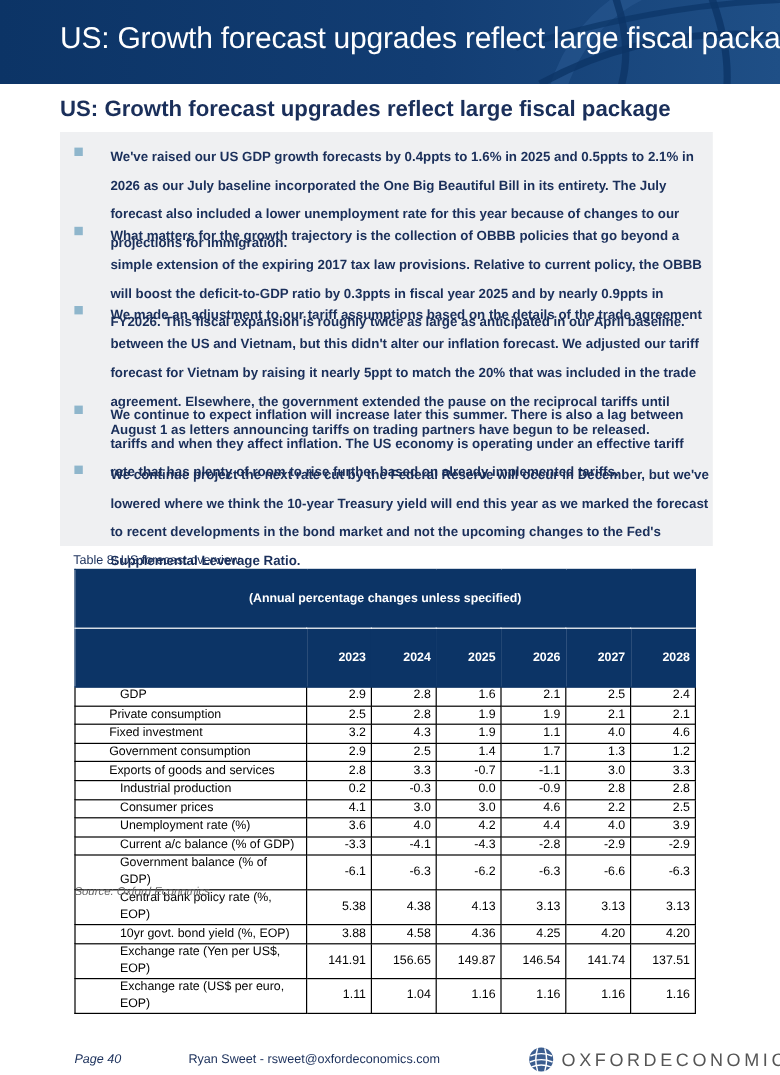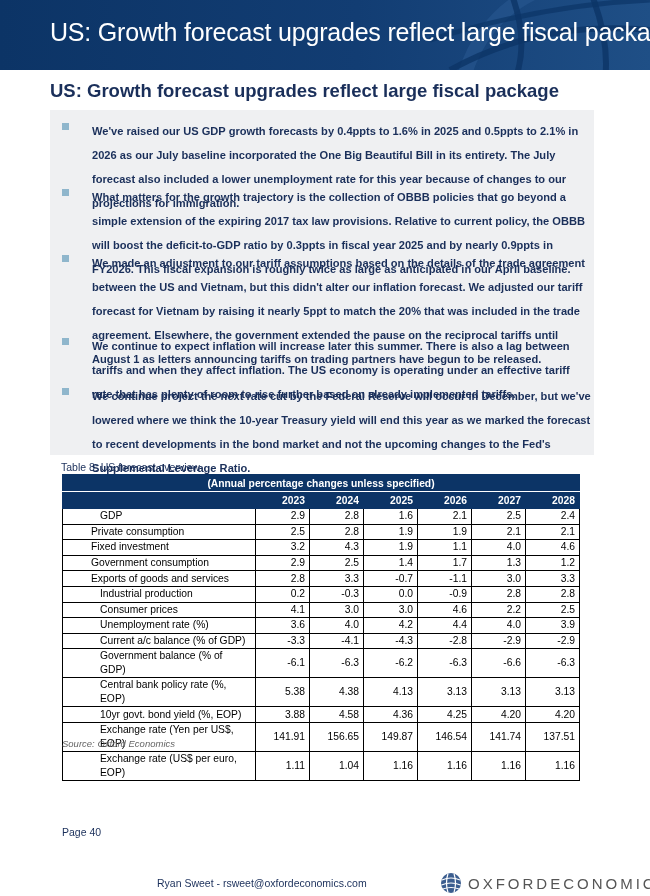--- a/index.html
+++ b/index.html
@@ -7,29 +7,29 @@
   .banner { position:absolute; left:0; top:0; width:650px; height:70px; background:linear-gradient(90deg,#0c3466 0%,#123d73 55%,#1f4f86 100%); overflow:hidden; }
   .banner svg { position:absolute; right:0; top:0; }
   .banner-title { position:absolute; left:50px; top:18px; color:#ffffff; font-size:25px; font-weight:normal; letter-spacing:-0.2px; white-space:nowrap; }
   .page-heading { position:absolute; left:50px; top:80px; color:#1a2f5a; font-size:18.5px; font-weight:bold; white-space:nowrap; }
   .summary-box { position:absolute; left:50px; top:110px; width:544px; height:345px; background:#eff0f2; }
   .bullet { position:absolute; left:12px; width:520px; }
   .bullet .sq { position:absolute; left:0; top:4px; width:7px; height:7px; background:#8fb6cc; }
   .bullet .txt { position:absolute; left:30px; width:500px; color:#1a2f5a; font-size:11.1px; font-weight:bold; line-height:24px; }
   .table-caption { position:absolute; left:61px; top:461px; color:#1a2f5a; font-size:10.5px; font-weight:normal; }
   table.fc { position:absolute; left:62px; top:474px; width:518px; border-collapse:collapse; font-size:10.3px; color:#000; }
-  table.fc th { background:#0c3466; color:#fff; font-weight:bold; height:16px; padding:0 4px; border:1px solid #0c3466; }
+  table.fc th { background:#0c3466; color:#fff; font-weight:bold; height:16px; padding:16px 4px; border:1px solid #0c3466; }
   table.fc th.span { text-align:center; border-bottom:1px solid #ffffff; }
   table.fc th.yr { text-align:right; border-left:1px solid #ffffff; }
   table.fc td { height:14.6px; padding:0 4px; border:1px solid #000; line-height:14px; }
   table.fc td.num { text-align:right; width:45px; }
   table.fc td.lbl { text-align:left;padding-left:37px; }
   table.fc td.lbl.ind { padding-left:28px; }
   .source { position:absolute; left:62px; top:738px; font-size:9.5px; font-style:italic; color:#666; }
-  .footer-page { position:absolute; left:62px; top:826px; font-size:10.5px; color:#1a2f5a; }
+  .footer-page { position:absolute; left:62px; top:877px; font-size:10.5px; color:#1a2f5a;font-style:italic; }
   .footer-author { position:absolute; left:157px; top:877px; font-size:10.5px; color:#1a2f5a; }
   .footer-logo { position:absolute; left:440px; top:872px; display:flex; align-items:center; }
   .footer-logo .globe { width:22px; height:22px; }
   .footer-logo .word { margin-left:6px; font-size:15px; color:#555; letter-spacing:3px; }
 </style>
 </head>
 <body>
 
 <div class="banner">
   <svg width="260" height="70" viewBox="0 0 260 70">

